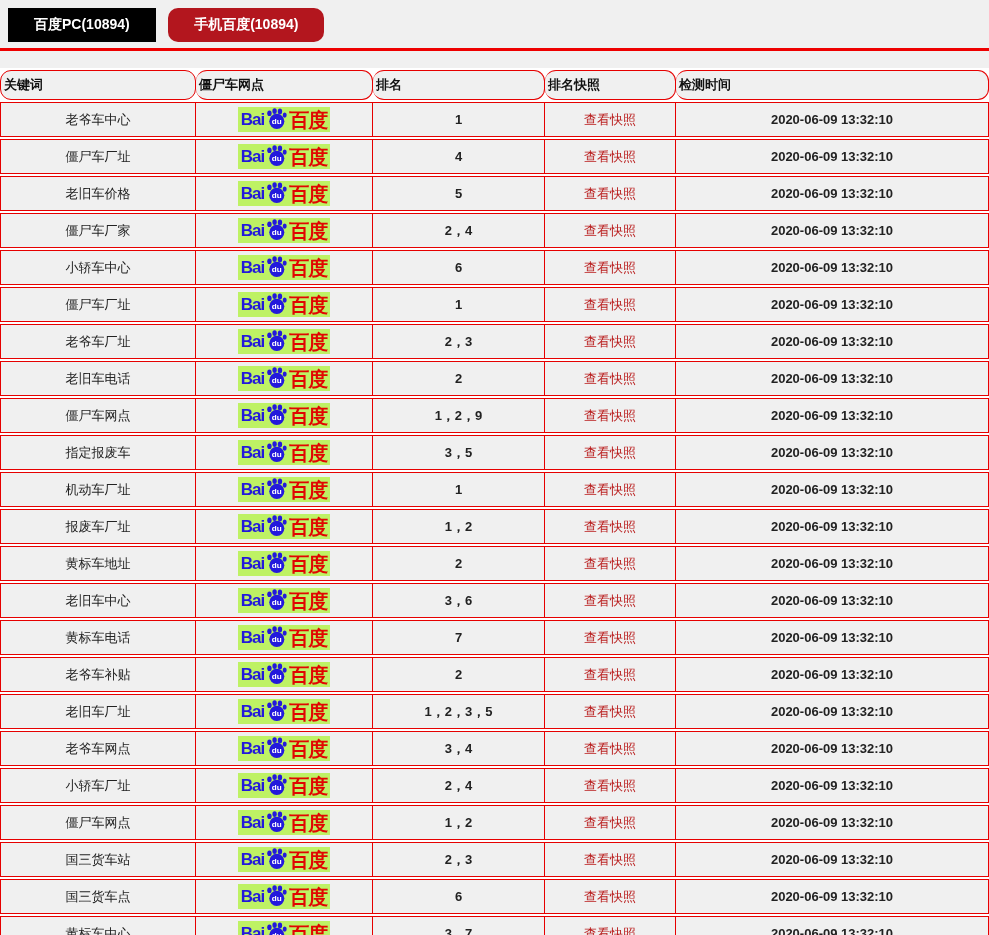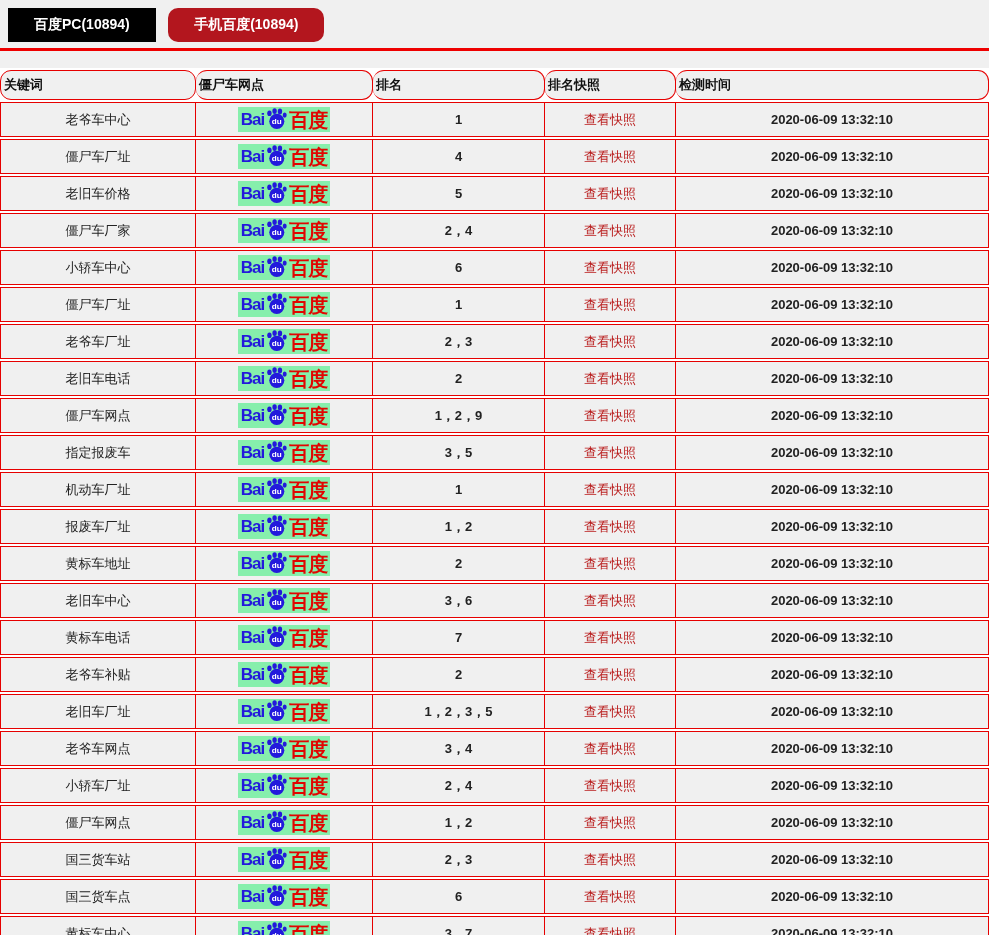--- a/index.html
+++ b/index.html
@@ -59,21 +59,21 @@
   col.c-rank{width:172px;}
   col.c-snap{width:131px;}
   a.snapshot-link{color:#b91c1c;text-decoration:none;cursor:pointer;}
   
   .baidu-logo{
     display:inline-flex;
     align-items:center;
     justify-content:center;
     line-height:1;
     vertical-align:middle;
-    background:#86efac;
+    background:#bef264;
     padding:1px 3px;
   }
   .baidu-bai{
     color:#2319dc;
     font-weight:bold;
     font-size:17px;
     letter-spacing:-1px;
   }
   .baidu-paw{margin:0 1px 2px 1px;}
   .baidu-cn{

